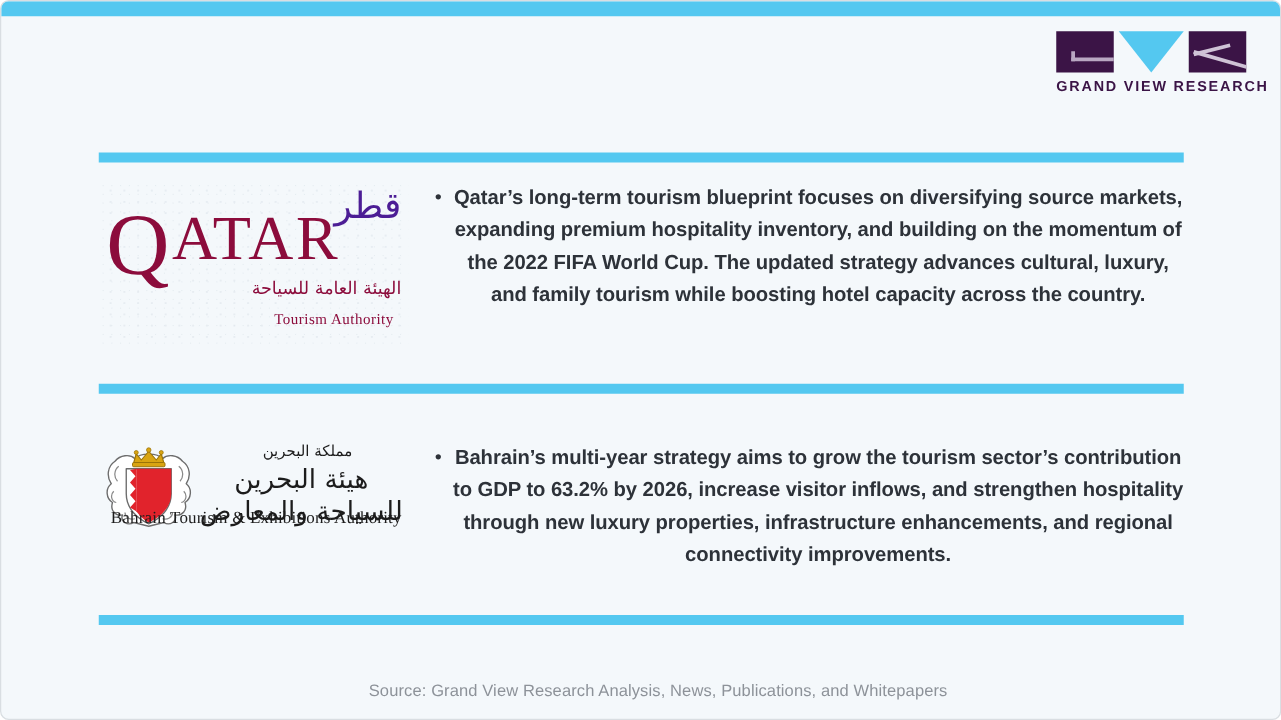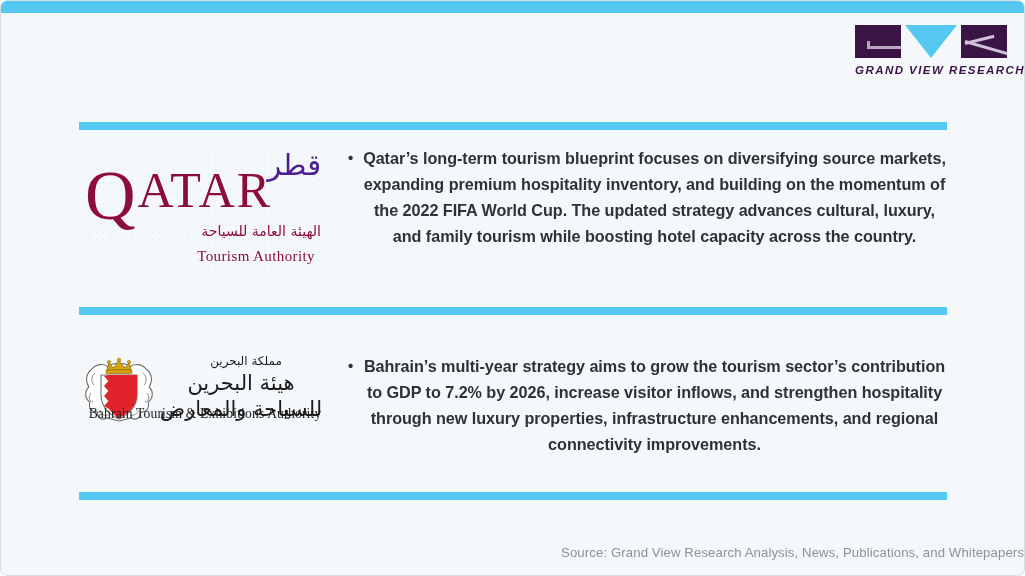--- a/index.html
+++ b/index.html
@@ -28,25 +28,24 @@
     position: absolute;
     left: 0;
     top: 0;
     width: 1025px;
     height: 12px;
     background: #54c8f0;
   }
   
   #brand {
     position: absolute;
-    right: 17px;
+    right: 27px;
     top: 24px;
     width: 152px;
     text-align: left;
-    font-style: italic;
   }
   #brand-mark {
     position: relative;
     height: 33px;
     width: 152px;
   }
   .mark-block {
     position: absolute;
     top: 0;
     height: 33px;
@@ -200,21 +199,21 @@
     line-height: 1.2;
     direction: rtl;
     white-space: nowrap;
   }
   #qatar-sub {
     position: absolute;
     right: 12px;
     top: 103px;
     color: #8c0c3c;
     font-family: "Liberation Serif", serif;
-    font-size: 15px;
+    font-size: 12px;
     letter-spacing: 0.4px;
     white-space: nowrap;
     text-align: center;
   }
   
   #bahrain-logo {
     position: relative;
     width: 252px;
     height: 80px;
   }
@@ -260,21 +259,21 @@
     font-size: 13.6px;
     letter-spacing: 0.15px;
     white-space: nowrap;
   }
   
   #source {
     position: absolute;
     left: 0;
     right: 0;
     top: 544px;
-    text-align: right;
+    text-align: center;
     color: #8d9299;
     font-size: 13.2px;
     letter-spacing: 0.1px;
     padding-left: 28px;
   }
 </style>
 </head>
 <body>
 
 <div id="slide">
@@ -340,20 +339,20 @@
           <path d="M27 20 L27 54 L22 51 L26.4 46 L22 41 L26.4 36 L22 31 L26.4 26 L22 21 Z" fill="#e1232c"></path>
         </svg>
         <div id="bahrain-arabic-1">مملكة البحرين</div>
         <div id="bahrain-arabic-2">هيئة البحرين للسياحة والمعارض</div>
         <div id="bahrain-sub">Bahrain Tourism &amp; Exhibitions Authority</div>
       </div>
     </div>
     <div class="text-cell">
       <div class="bullet-line">
         <span class="bullet-dot">•</span>
-        <span class="bullet-body">Bahrain’s multi-year strategy aims to grow the tourism sector’s contribution to GDP to 7.2% by 2026, increase visitor inflows, and strengthen hospitality through new luxury properties, infrastructure enhancements, and regional connectivity improvements.</span>
+        <span class="bullet-body">Bahrain’s multi-year strategy aims to grow the tourism sector’s contribution to GDP to 63.2% by 2026, increase visitor inflows, and strengthen hospitality through new luxury properties, infrastructure enhancements, and regional connectivity improvements.</span>
       </div>
     </div>
   </div>
 
   <div id="source">Source: Grand View Research Analysis, News, Publications, and Whitepapers</div>
 
 </div>
 
 </body></html>

